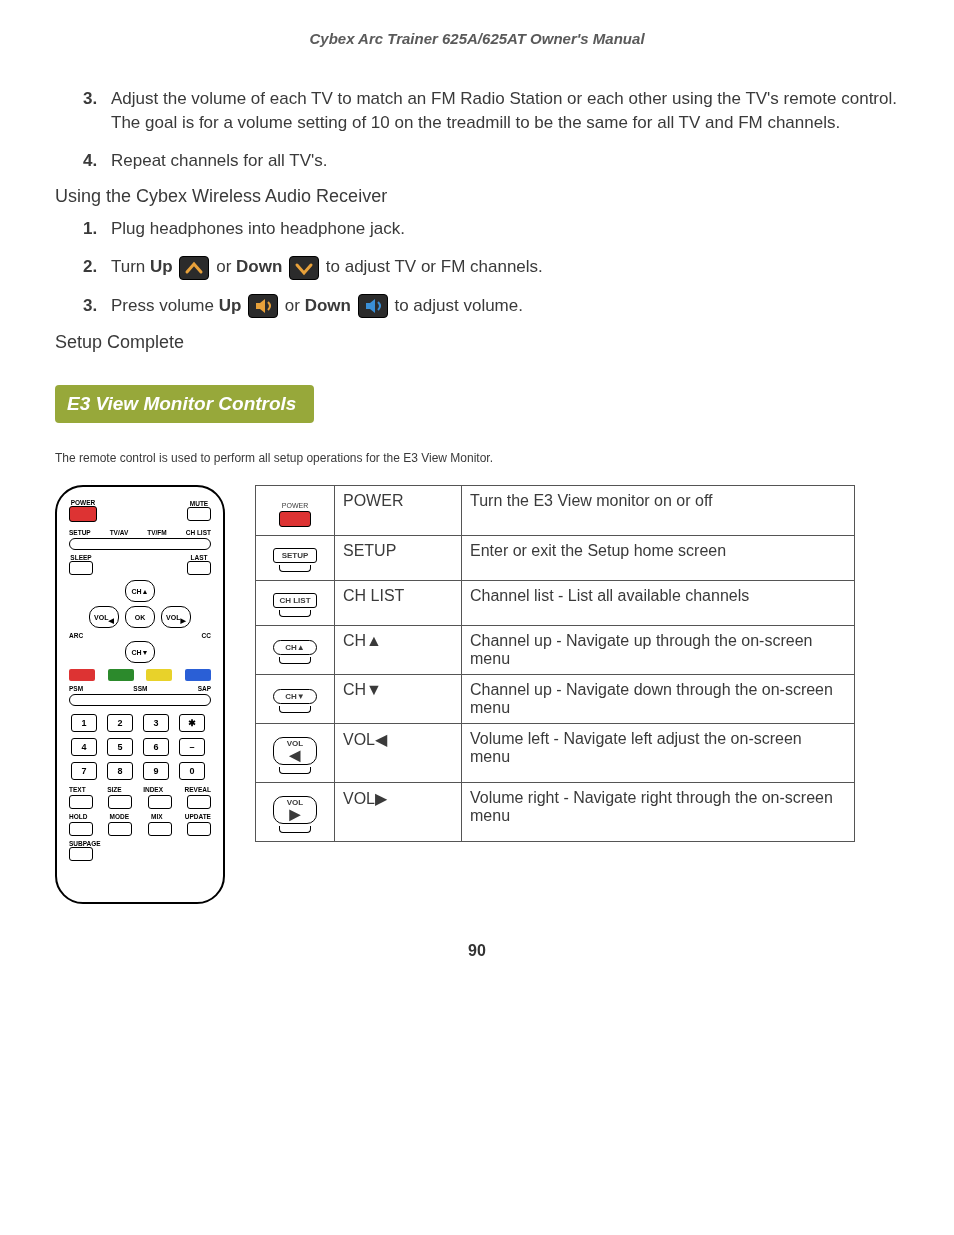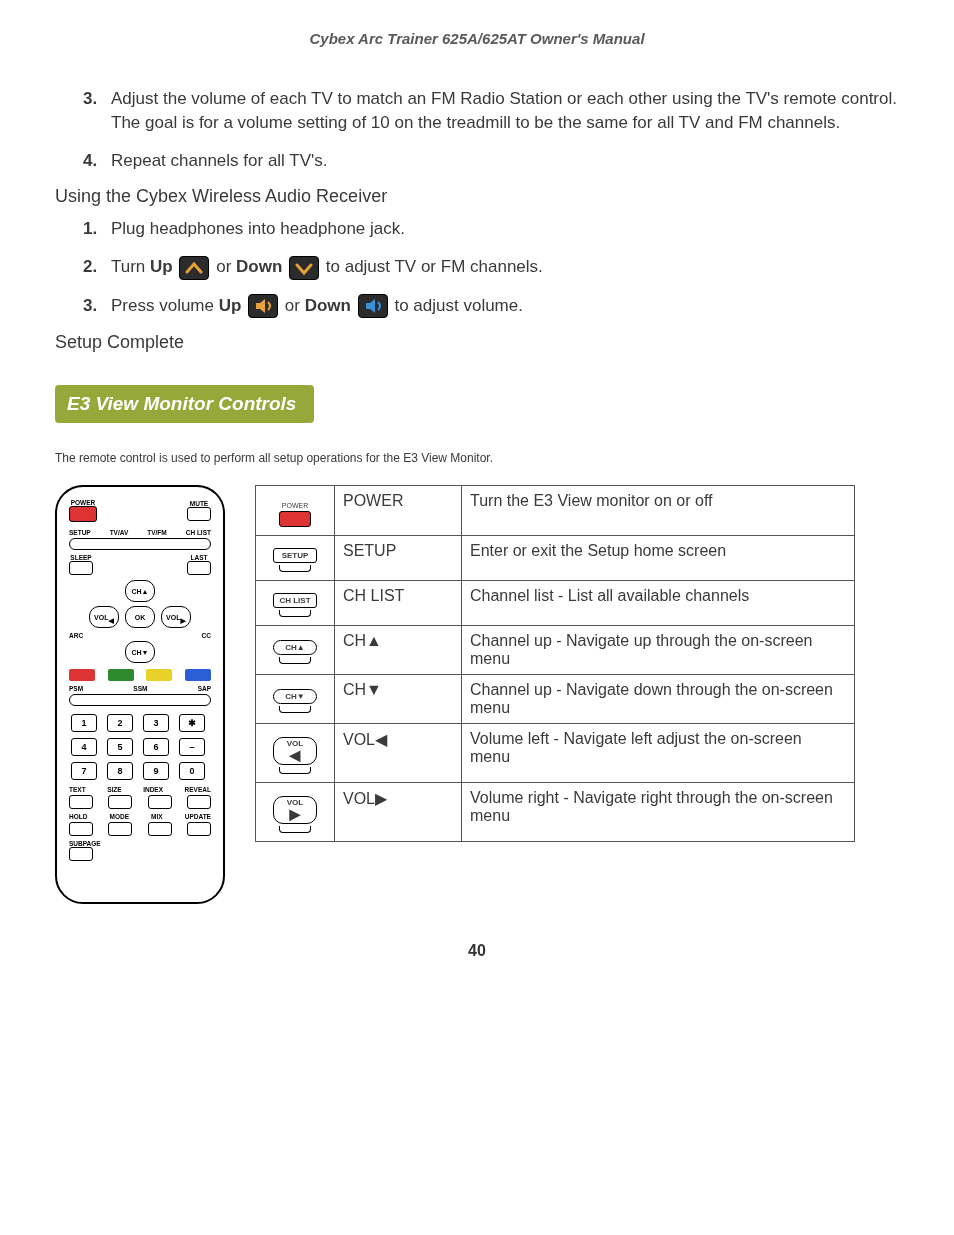--- a/index.html
+++ b/index.html
@@ -363,14 +363,14 @@
               </span>
         </td>
         <td class="name-cell">VOL▶</td>
         <td>Volume right - Navigate right through the on-screen menu</td>
       </tr>
     </tbody>
       </table>
 
   </div>
 
-  <div class="footer-num">40</div>
+  <div class="footer-num">90</div>
 </div>
 
 </body></html>

